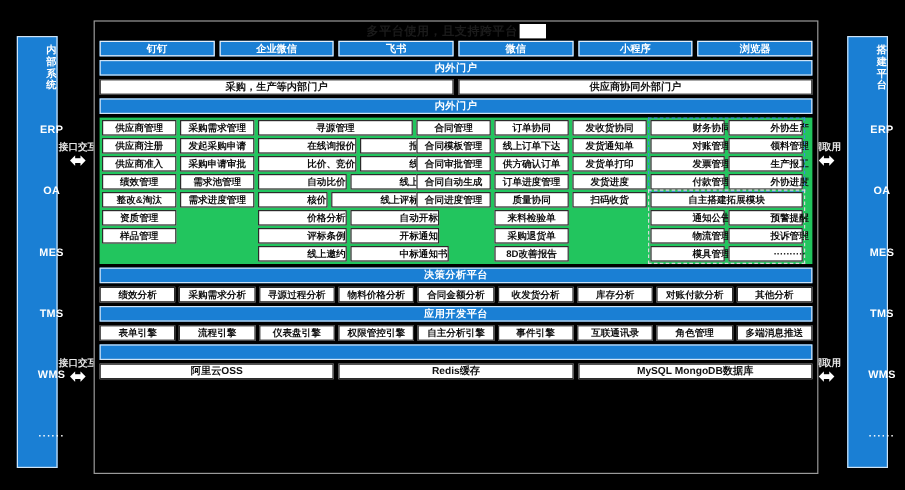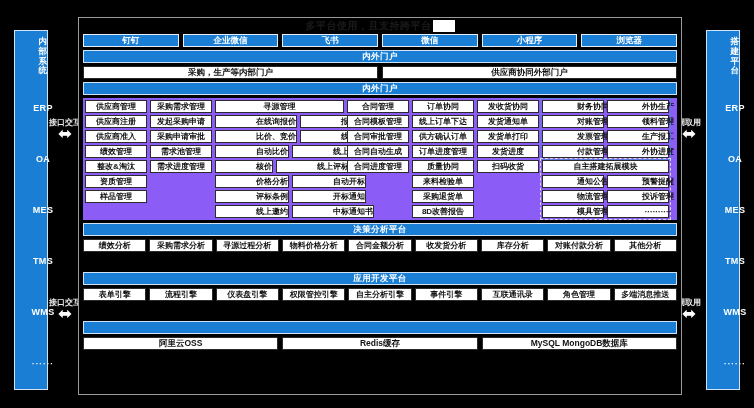--- a/index.html
+++ b/index.html
@@ -40,21 +40,21 @@
 
   .tabs{display:flex;gap:4px;margin:0 4px 3px 4px;}
   .tab{flex:1;background:#1a7fd4;border:1px solid #e6eef7;box-sizing:border-box;color:#fff;
        font-size:8.5px;font-weight:bold;height:13px;display:flex;align-items:center;justify-content:center;}
 
   .portals{display:flex;gap:4px;margin:0 4px 3px 4px;}
   .portal{flex:1;background:#fff;border:1px solid #262626;box-sizing:border-box;color:#111;
           font-size:8.5px;font-weight:bold;height:13px;display:flex;align-items:center;justify-content:center;}
 
   
-  .gridwrap{margin:0 4px 3px 4px;background:#8b5cf6;padding:2px 0 2px 0;position:relative;}
+  .gridwrap{margin:0 4px 3px 4px;background:#22c55e;padding:2px 0 2px 0;position:relative;}
   .grid{display:flex;gap:3px;padding:0 2px;align-items:flex-start;}
   .col{display:flex;flex-direction:column;gap:2px;}
   .cell{background:#fff;border:1px solid #2b2b2b;box-sizing:border-box;color:#111;
         font-size:8px;font-weight:bold;height:13px;display:flex;align-items:center;justify-content:center;
         white-space:nowrap;}
   .cell.hdr{font-size:8px;}
   .cell.wide{width:100%;}
   .grp{display:flex;flex-direction:column;gap:2px;}
   .grp .pair{display:flex;gap:3px;}
   .grp .pair .cell{flex:1;padding-left:40px;}
@@ -63,21 +63,21 @@
 
   .w-sup{width:62px;}
   .w-req{width:62px;}
   .w-src{width:129px;}
   .w-con{width:62px;}
   .w-ord{width:62px;}
   .w-shp{width:62px;}
   .w-fin{width:62px;}
   .w-out{width:62px;}
 
-  .rowline{display:flex;gap:3px;margin:0 4px 20px 4px;}
+  .rowline{display:flex;gap:3px;margin:0 4px 3px 4px;}
   .rowline .cell{flex:1;height:13px;}
 
   .bottom{display:flex;gap:4px;margin:0 4px 4px 4px;}
   .bottom .cell{flex:1;height:13px;font-size:8.5px;}
 </style>
 </head>
 <body>
 
 <div class="root">
 

